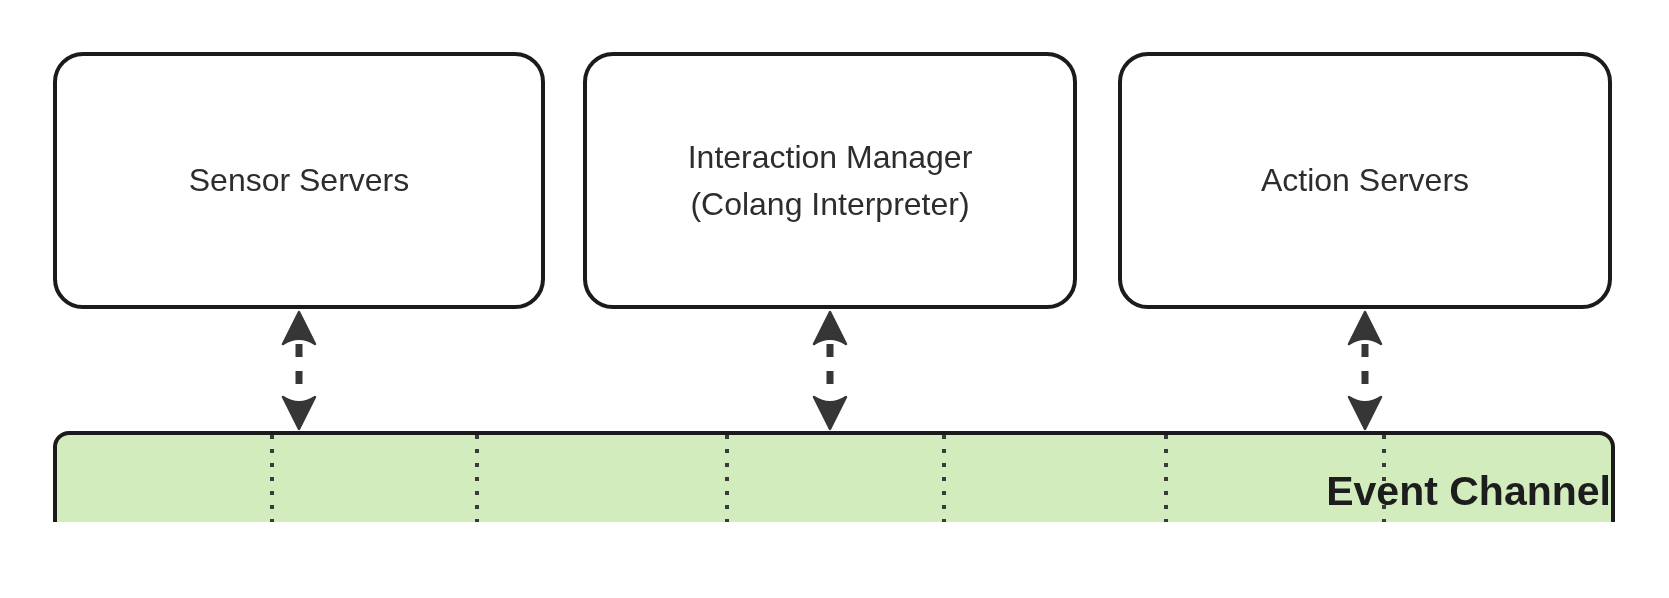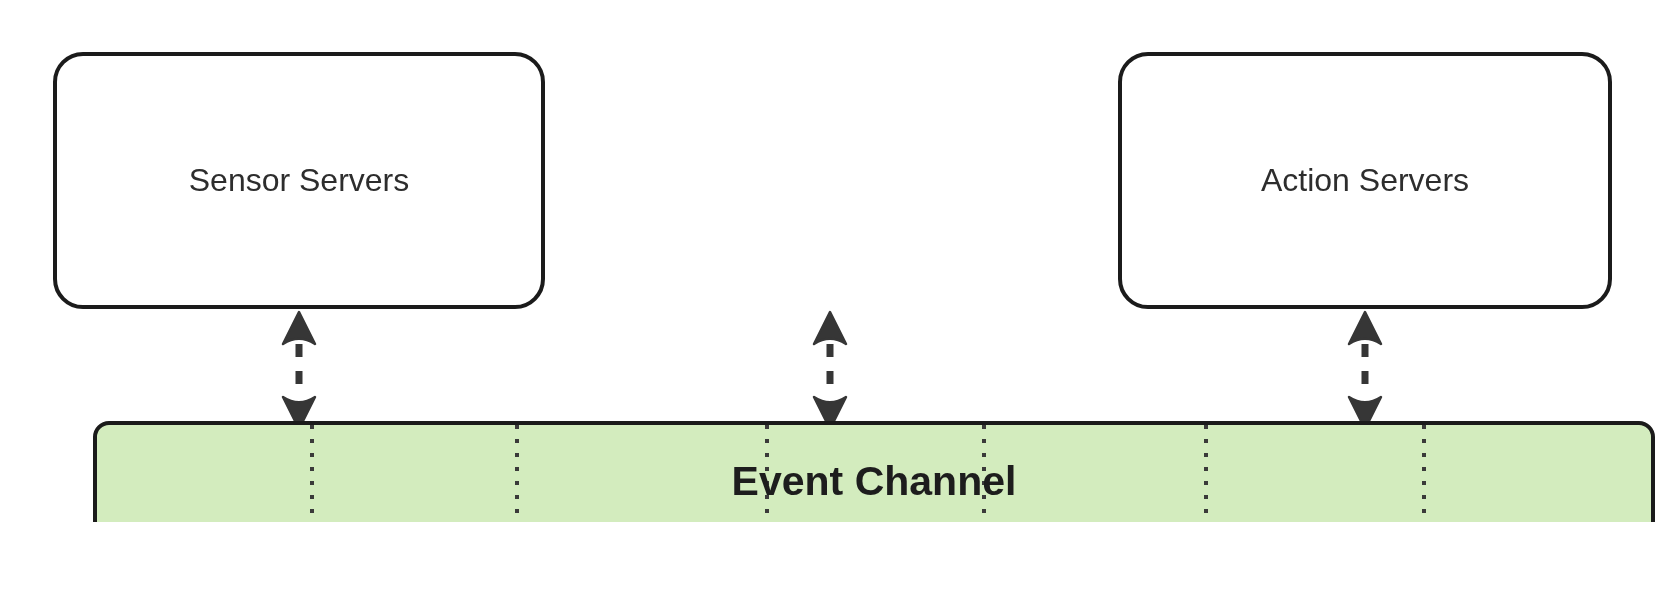--- a/index.html
+++ b/index.html
@@ -39,30 +39,29 @@
   .node-line {
     font-size: 32px;
     line-height: 47px;
     color: var(--node-text);
     white-space: nowrap;
   }
   .node-line:empty { display: none; }
   .channel {
     position: absolute;
     left: 53px;
-    top: 421px;
+    top: 431px;
     width: 1562px;
     height: 121px;
     background: var(--channel-fill);
     border: 4px solid var(--channel-border);
     border-radius: 16px;
     display: flex;
     align-items: center;
-    justify-content: center;
-    margin-left: 40px;
+    justify-content: flex-end;
   }
   .channel-label {
     position: relative;
     z-index: 2;
     font-size: 41px;
     font-weight: 700;
     color: var(--channel-text);
     white-space: nowrap;
   }
   .lane-divider {
@@ -99,20 +98,24 @@
 </head>
 <body>
 
 <div class="canvas">
 
   <div class="node" style="left:53px; top:52px; width:492px; height:257px;">
     <div class="node-line">Sensor Servers</div>
 
   </div>
 
+  <div class="node" style="left:583px; top:52px; width:494px; height:257px;">
+    <div class="node-line">Interaction Manager</div>
+    <div class="node-line">(Colang Interpreter)</div>
+  </div>
 
   <div class="node" style="left:1118px; top:52px; width:494px; height:257px;justify-content:center;">
     <div class="node-line">Action Servers</div>
 
   </div>
 
   <svg class="arrow" style="left:277px;" viewBox="0 0 44 123" aria-hidden="true">
     <path class="head" d="M22 3 L38 35 Q22 24.5 6 35 Z"></path>
     <line class="shaft" x1="22" y1="35" x2="22" y2="88"></line>
     <path class="head" d="M22 120 L38 88 Q22 98.5 6 88 Z"></path>

